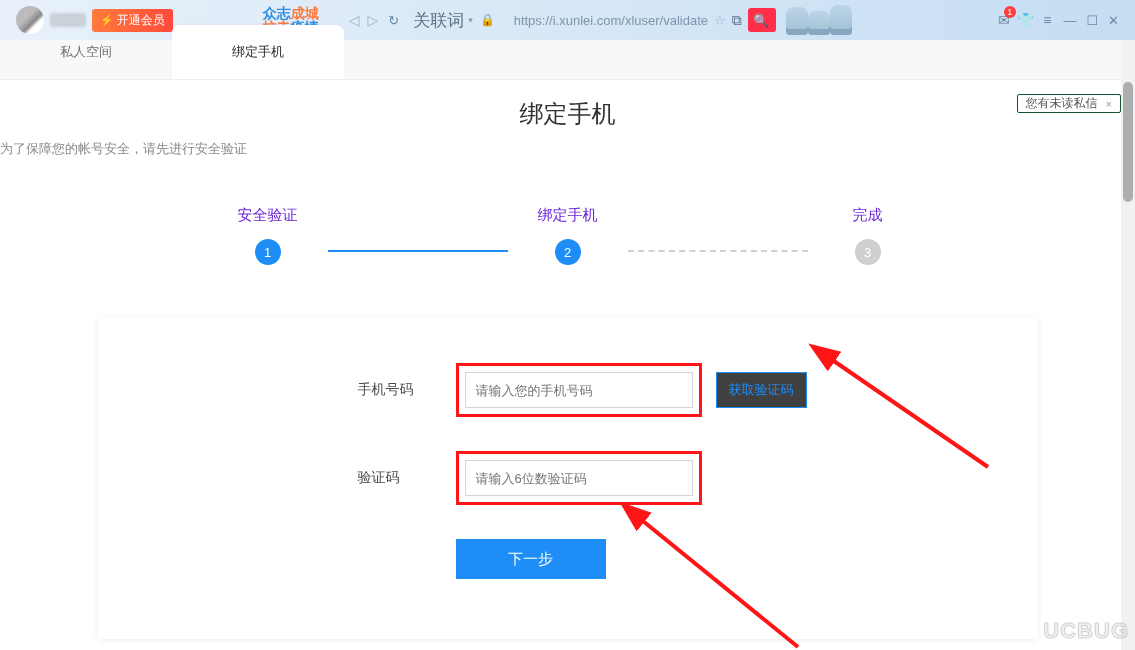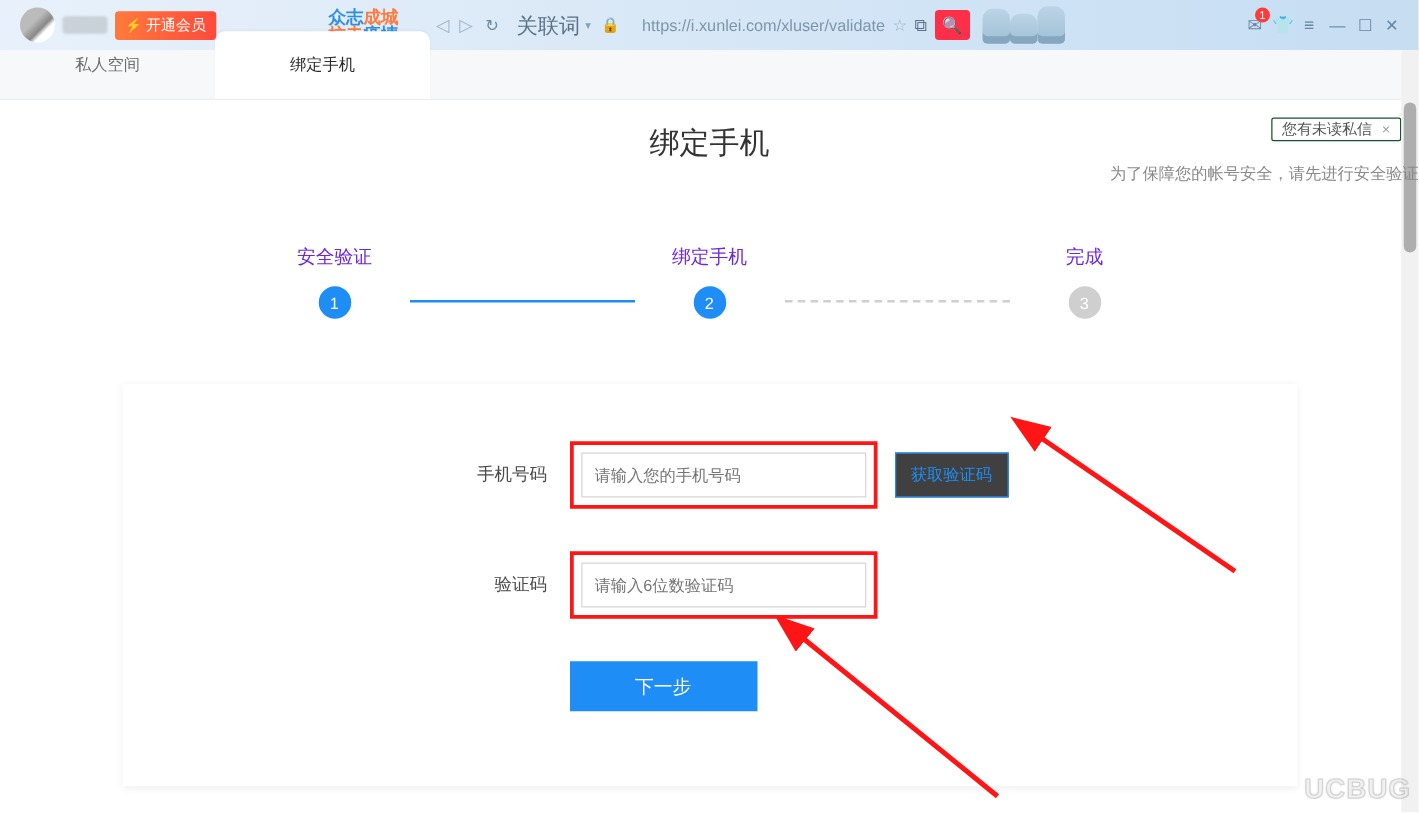--- a/index.html
+++ b/index.html
@@ -65,21 +65,21 @@
 }
 .notif-toast {
   position:absolute; right:14px; top:6px; background:#fff; border:1px solid #14532d;
   padding:0 8px; font-size:12px; color:#555; display:flex; align-items:center; gap:8px; border-radius:2px;margin-top:48px;
 }
 .notif-toast .x { font-size:11px; color:#999; cursor:pointer; }
 
 
 .page-wrap { padding: 18px 0 0 0; position:relative; }
 .page-title { text-align:center; font-size:24px; color:#333; font-weight:500; }
-.page-sub { text-align:right; font-size:13px; color:#8a8a8a; }
+.page-sub { text-align:left; font-size:13px; color:#8a8a8a; margin-top:10px; }
 
 
 .stepper { display:flex; justify-content:center; align-items:flex-start; margin-top:48px; gap:0; }
 .step { display:flex; flex-direction:column; align-items:center; width:120px; }
 .step-label { font-size:15px; color:#6d28d9; margin-bottom:14px; }
 .step-dot {
   width:26px; height:26px; border-radius:50%; display:flex; align-items:center; justify-content:center;
   font-size:13px; color:#fff;
 }
 .step-dot.active { background:#1e8df5; }
@@ -87,21 +87,21 @@
 .step-line { width:180px; height:2px; margin-top:44px; }
 .step-line.solid { background:#1e8df5; }
 .step-line.dashed { border-top:2px dashed #cfcfcf; height:0; }
 
 
 .card {
   width:940px; margin:52px auto 0; background:#fff; box-shadow:0 1px 6px rgba(0,0,0,.08);
   padding:46px 0 60px 0; position:relative;
 }
 .form-row { display:flex; align-items:center; justify-content:flex-start; margin-bottom:34px; padding-left:260px;}
-.form-label { width:80px; text-align:right; font-size:14px; color:#4a4a4a; margin-right:18px;font-family:Liberation Serif, serif;}
+.form-label { width:80px; text-align:left; font-size:14px; color:#4a4a4a; margin-right:18px;font-family:Liberation Serif, serif;}
 .text-input {
   width:228px; height:36px; border:1px solid #d6d6d6; font-size:13px; color:#737373; padding:0 10px;
   outline:none;
 }
 .highlight-box { border:3px solid #ff1515; padding:6px; display:inline-block; }
 .code-btn {
   margin-left:14px; border:1px solid #1e8df5; color:#1e8df5; background:#404040;
   font-size:13px; padding:8px 12px; cursor:pointer;
 }
 .next-btn {

